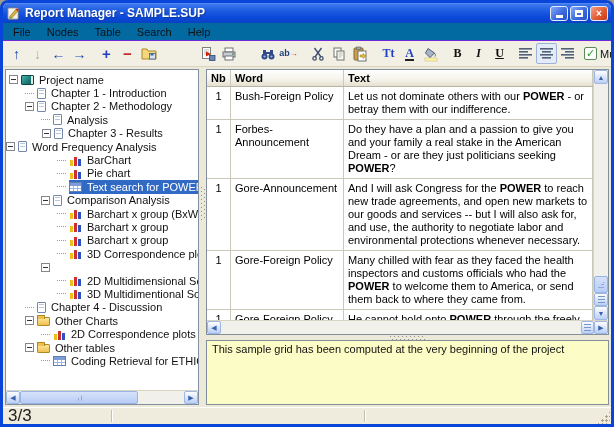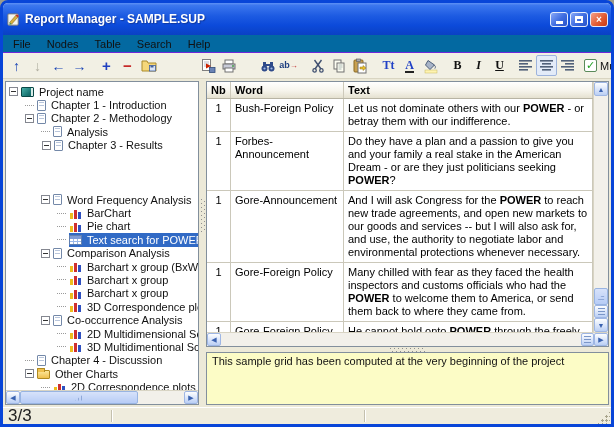--- a/index.html
+++ b/index.html
@@ -3,21 +3,21 @@
 <meta charset="utf-8">
 <style>
   * { margin:0; padding:0; box-sizing:border-box; }
   html,body { background:#9C9B8C; }
   body { font-family:"Liberation Sans","DejaVu Sans",sans-serif; }
 
   .window{ width:614px; height:427px; border:3px solid #0845D8; border-radius:8px 8px 0 0;
     overflow:hidden; background:#ECE9D8; display:flex; flex-direction:column; }
 
   
-  .titlebar{ height:20px; flex:0 0 20px; display:flex; align-items:center; padding:16px 3px;
+  .titlebar{ height:20px; flex:0 0 20px; display:flex; align-items:center; padding:4px 3px;
     background:linear-gradient(180deg,#5E90F4 0%,#3B76EE 8%,#1D5BE2 40%,#0C4ADA 70%,#0A41C4 100%); }
   .title-icon{ width:15px; height:15px; margin-right:4px; flex:0 0 auto; }
   .title-text{ color:#fff; font-weight:bold; font-size:12px; text-shadow:1px 1px 1px #10389F; flex:1;
     white-space:nowrap; overflow:hidden; }
   .winbtn{ width:18px; height:15px; margin-left:2px; border:1px solid #E4ECFC; border-radius:3px;
     display:flex; align-items:center; justify-content:center; color:#fff; font-size:10px; font-weight:bold;
     background:linear-gradient(135deg,#88A8F8 0%,#3D6BE0 55%,#2A53C8 100%); cursor:default; }
   .winbtn.close{ background:linear-gradient(135deg,#F4A088 0%,#E25D35 55%,#C83A14 100%); }
   .glyph-min{ width:7px; height:3px; background:#fff; margin-top:7px; }
   .glyph-max{ width:8px; height:7px; border:2px solid #fff; border-top-width:3px; background:transparent; }
@@ -368,21 +368,21 @@
           </div>
           <div class="tree-row" style="padding-left: 19px; margin-left: 17px;">
             <div class="expand-box">
               <div class="minus-line"></div>
             </div>
             <div class="row-rest">
               <div class="ticon page"></div>
               <div class="tlabel">Chapter 3 - Results</div>
             </div>
           </div>
-          <div class="tree-row" style="padding-left: 35px; margin-top: 41px;">
+          <div class="tree-row" style="">
             <div class="expand-box">
               <div class="minus-line"></div>
             </div>
             <div class="row-rest">
               <div class="ticon page"></div>
               <div class="tlabel">Word Frequency Analysis</div>
             </div>
           </div>
           <div class="tree-row" style="padding-left: 51px;">
             <div class="stub"></div>
@@ -438,24 +438,20 @@
           <div class="tree-row" style="padding-left: 51px;">
             <div class="stub"></div>
             <div class="row-rest">
               <div class="ticon chart"></div>
               <div class="tlabel">3D Correspondence plots</div>
             </div>
           </div>
           <div class="tree-row" style="padding-left: 35px;">
             <div class="expand-box">
               <div class="minus-line"></div>
-            </div>
-            <div class="row-rest">
-              <div class="ticon page"></div>
-              <div class="tlabel">Co-occurrence Analysis</div>
             </div>
           </div>
           <div class="tree-row" style="padding-left: 51px;">
             <div class="stub"></div>
             <div class="row-rest">
               <div class="ticon chart"></div>
               <div class="tlabel">2D Multidimensional Scaling</div>
             </div>
           </div>
           <div class="tree-row" style="padding-left: 51px;">

